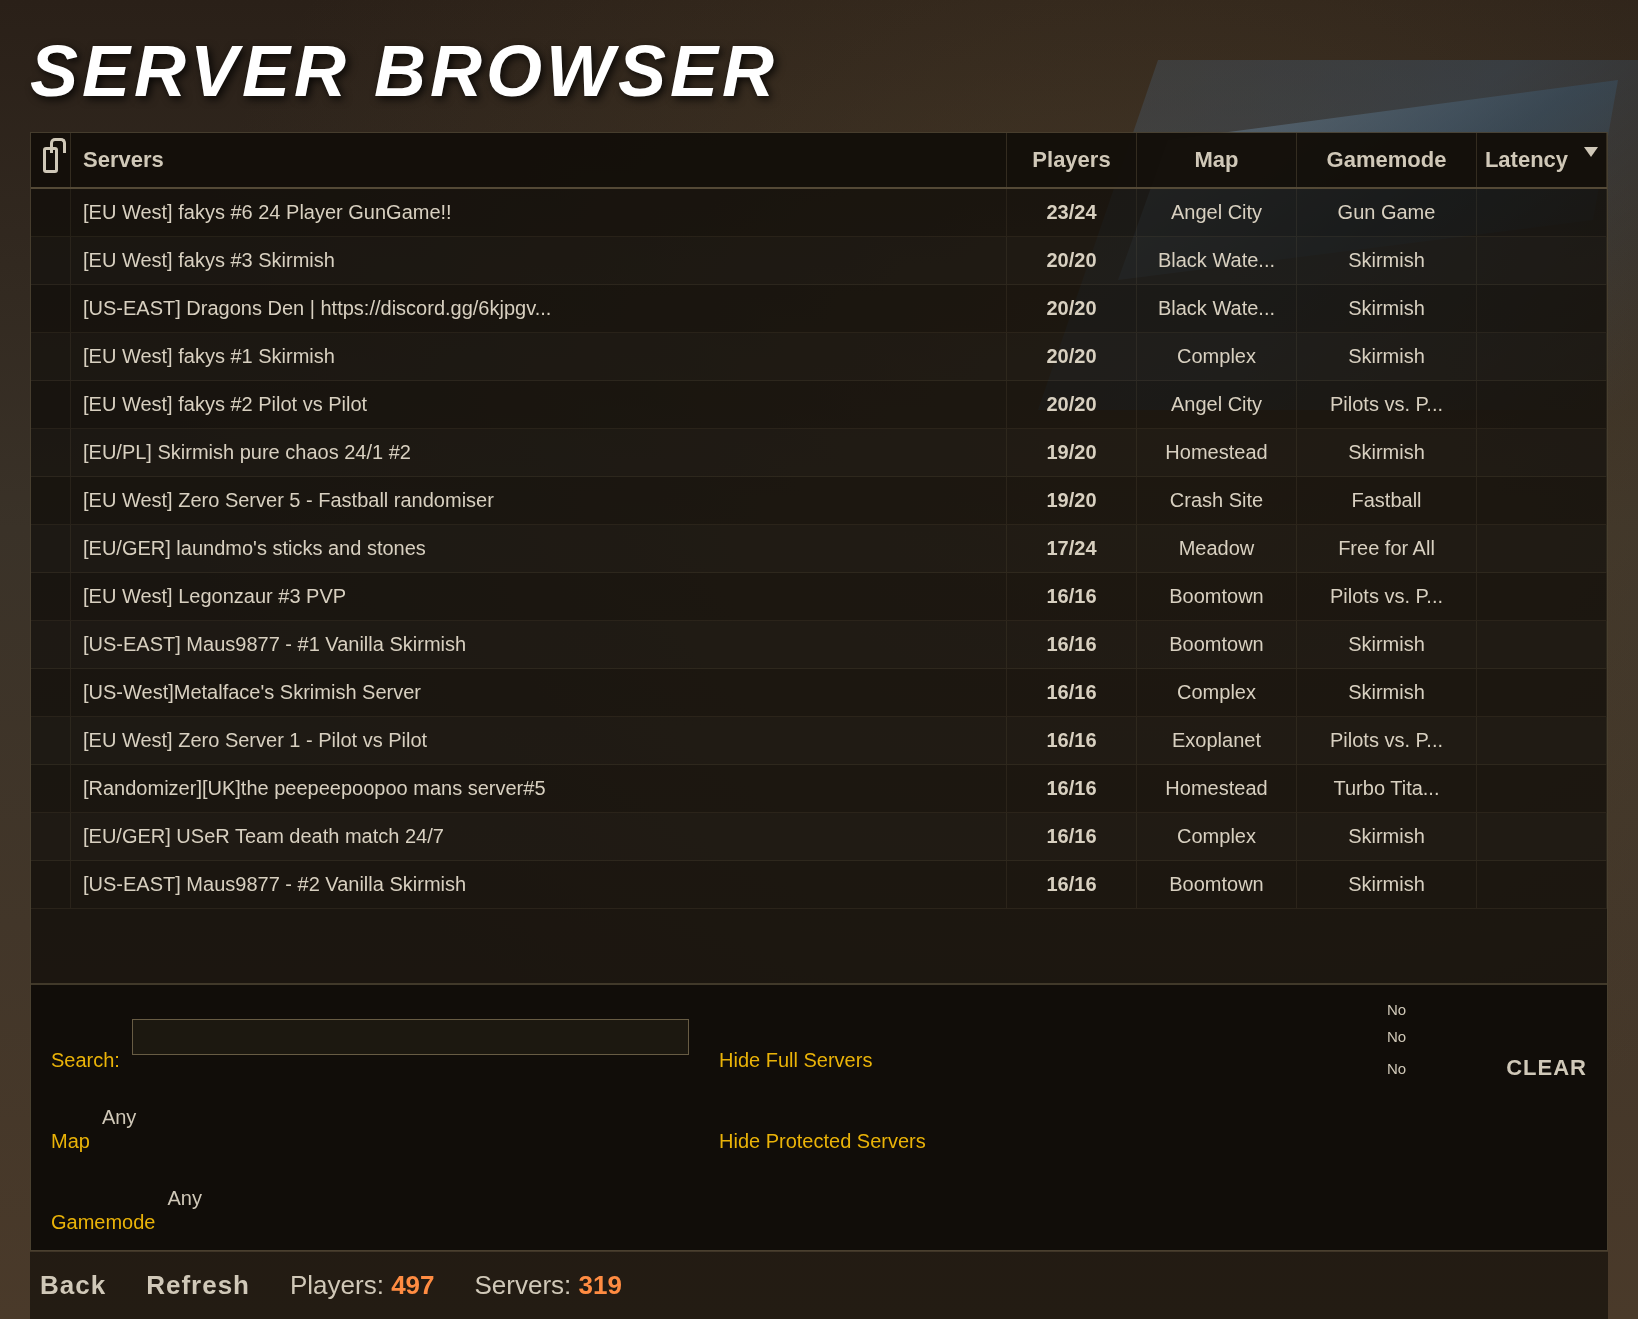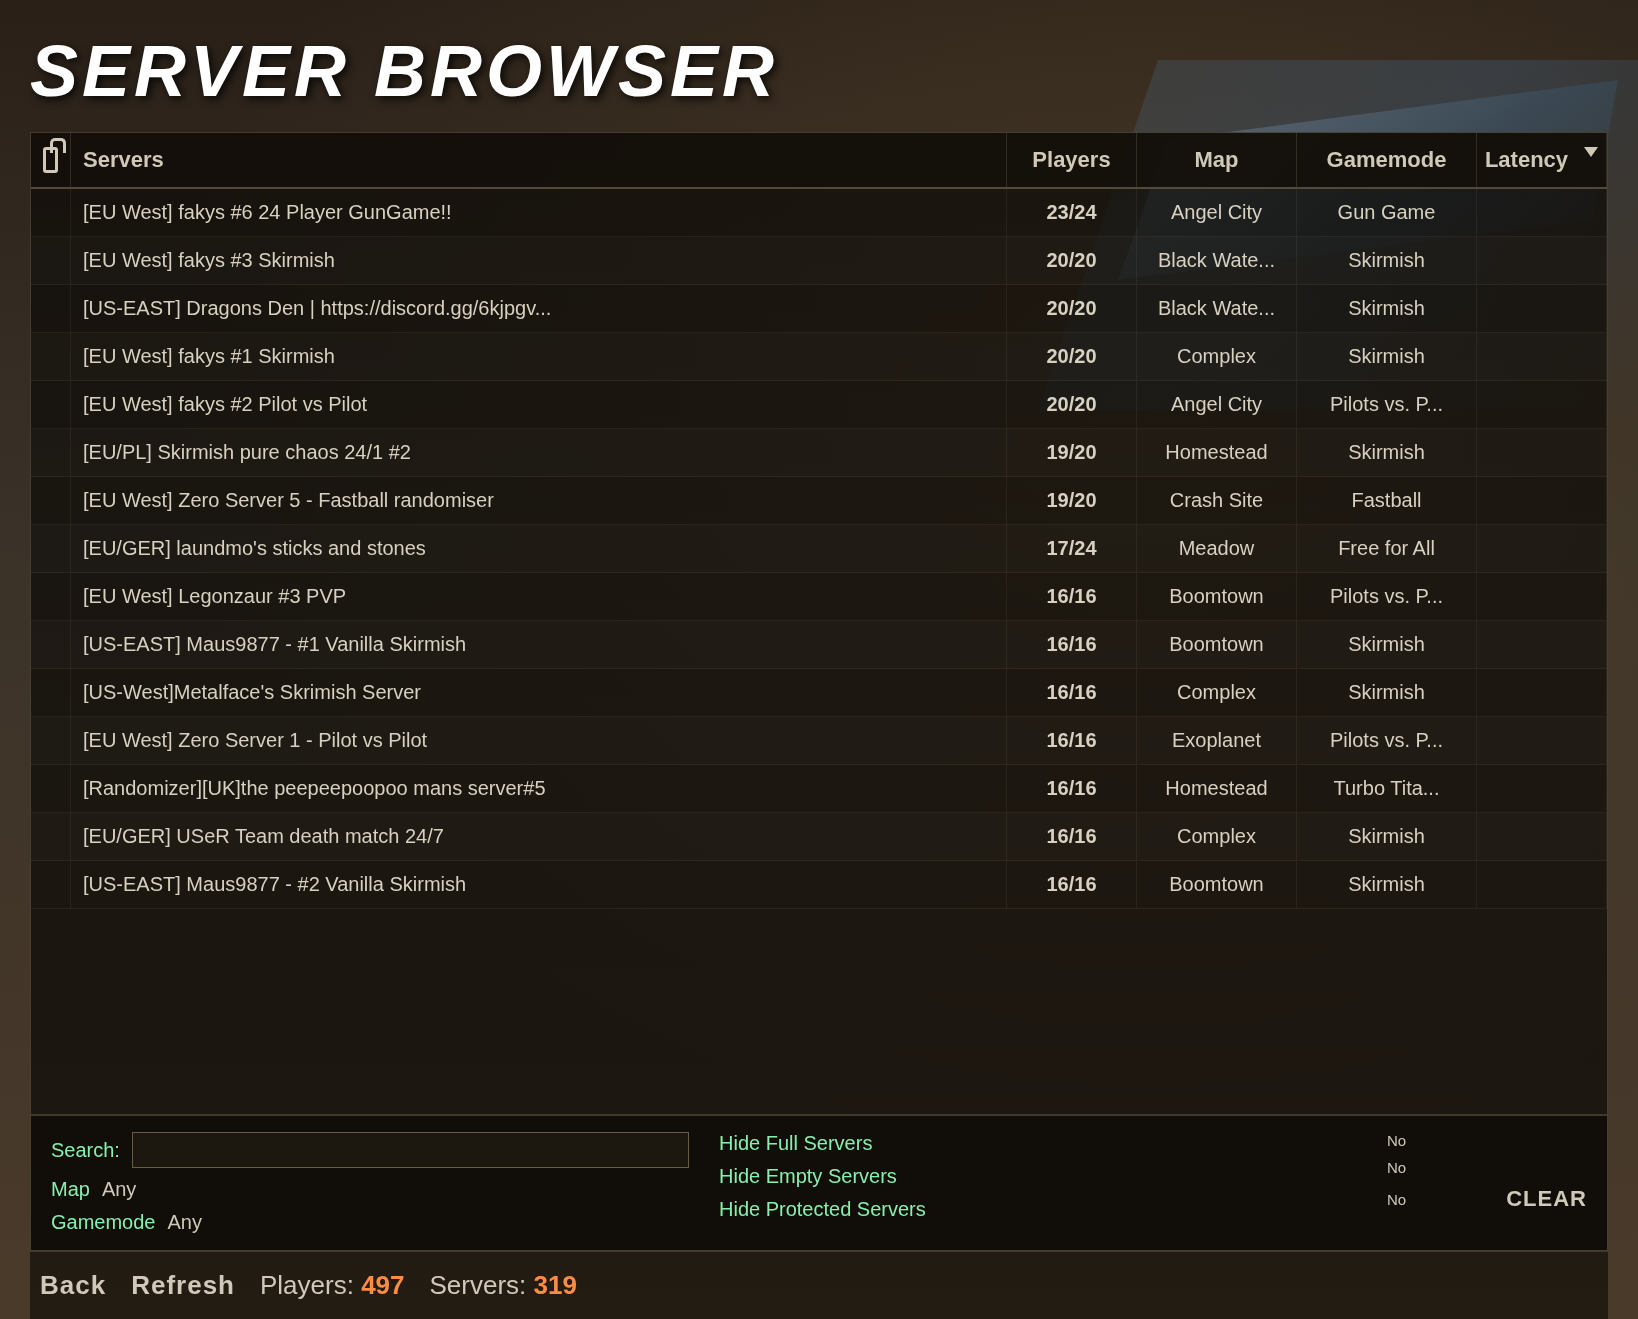--- a/index.html
+++ b/index.html
@@ -192,22 +192,23 @@
     }
 
     .filter-row {
       display: flex;
       align-items: center;
       gap: 12px;
     }
 
     .filter-label {
       font-size: 20px;
-      color: #86efac;
+      color: #eab308;
       white-space: nowrap;
+      margin-top: 48px;
     }
 
     .filter-input {
       background: rgba(30, 25, 18, 0.9);
       border: 1px solid rgba(180,160,120,0.5);
       color: #e0d8cc;
       font-size: 19px;
       padding: 6px 10px;
       flex: 1;
       outline: none;
@@ -232,21 +233,21 @@
       border: none;
       cursor: pointer;
       text-align: right;
       letter-spacing: 1px;
     }
 
     
     .bottom-bar {
       display: flex;
       align-items: center;
-      gap: 25px;
+      gap: 40px;
       padding: 18px 10px 18px 10px;
       background: rgba(10, 8, 5, 0.6);
       border-top: 1px solid rgba(180,160,120,0.2);
     }
 
     .bottom-btn {
       font-size: 26px;
       font-weight: 600;
       color: #d0c8b8;
       background: none;
@@ -461,23 +462,20 @@
         </div>
         <div class="filter-row">
           <span class="filter-label">Gamemode</span>
           <span class="filter-value">Any</span>
         </div>
       </div>
 
       <div class="filter-section-col">
         <div class="filter-row">
           <span class="filter-label">Hide Full Servers</span>
-        </div>
-        <div class="filter-row">
-          <span class="filter-label">Hide Empty Servers</span>
         </div>
         <div class="filter-row">
           <span class="filter-label">Hide Protected Servers</span>
         </div>
       </div>
 
       <div class="filter-section-col">
         <div class="filter-row" style="justify-content:space-between;">
           <span class="filter-toggle">No</span>
         </div>

